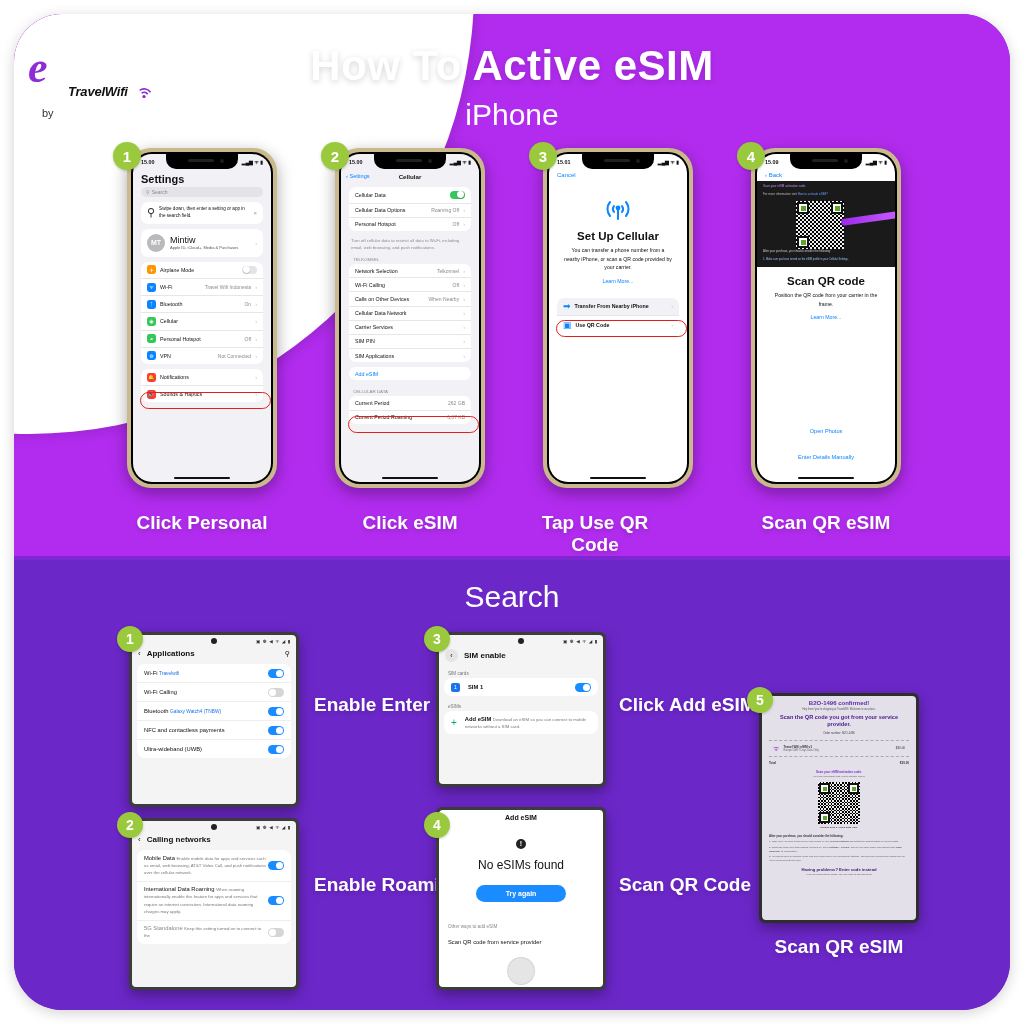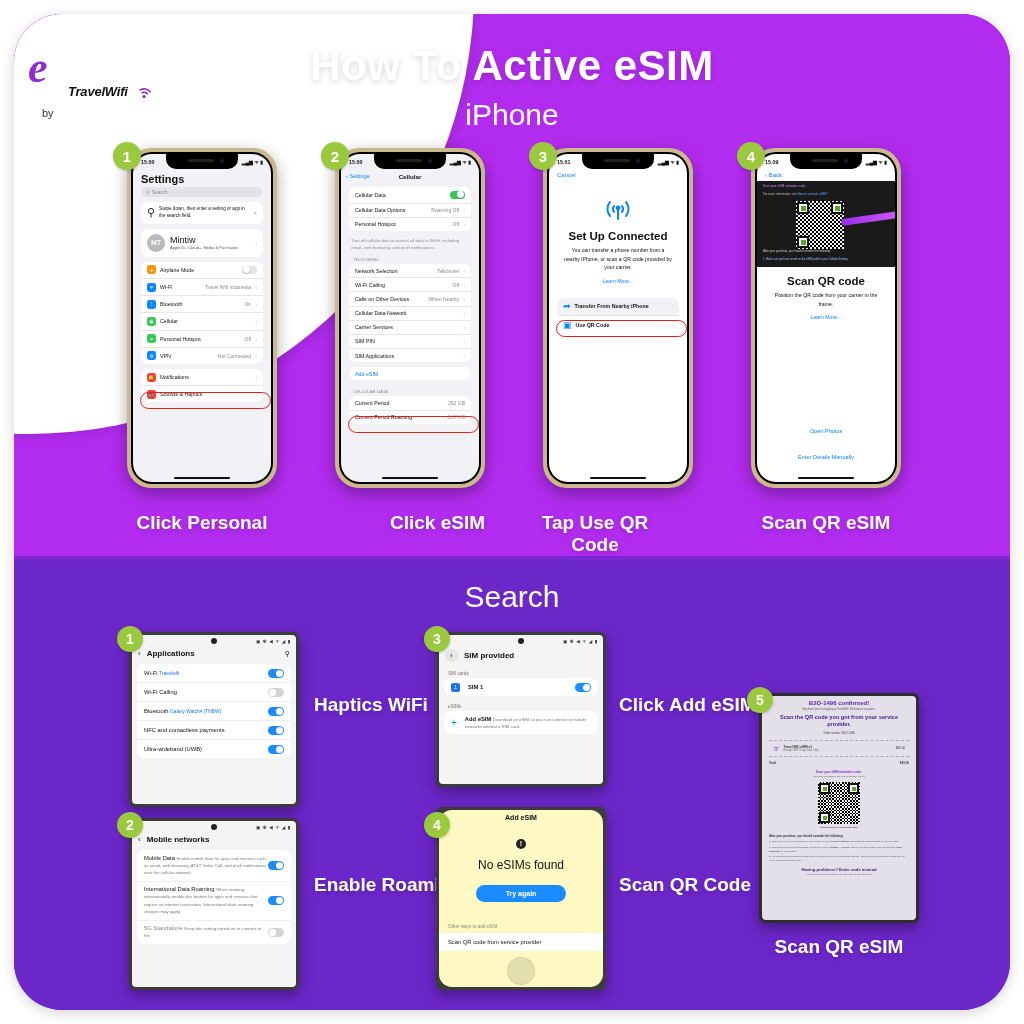--- a/index.html
+++ b/index.html
@@ -401,21 +401,21 @@
         <div class="ios-row">
           <span class="lbl">Current Period Roaming</span>
           <span class="val">6,37 KB</span>
         </div>
       </div>
       <div class="redring" style="left:7px; top:262px; width:131px; height:17px;"></div>
       <div class="homebar"></div>
     </div>
       </div>
   </div>
-  <div class="cap-iphone" style="left:321px; width:150px;text-align:right;">Click eSIM</div>
+  <div class="cap-iphone" style="left:321px; width:150px;">Click eSIM</div>
 
   <div class="badge" style="left:515px; top:128px;">3</div>
   <div class="iphone" style="left:529px; top:134px;">
     <div class="glass">
         <div class="scr" style="background:#fff;">
       <div class="notch">
             <span class="spk"></span>
             <span class="cam"></span>
           </div>
       <div class="statusbar">
@@ -430,21 +430,21 @@
           <g fill="none" stroke="#0A84FF" stroke-width="2" stroke-linecap="round">
             <path d="M9 5a11 11 0 0 0 0 14"></path>
                 <path d="M25 5a11 11 0 0 1 0 14"></path>
             <path d="M13 9a5 5 0 0 0 0 6"></path>
                 <path d="M21 9a5 5 0 0 1 0 6"></path>
           </g>
           <circle cx="17" cy="11" r="2.4" fill="#0A84FF"></circle>
           <path d="M17 13 L17 22" stroke="#0A84FF" stroke-width="2" stroke-linecap="round"></path>
         </svg>
       </div>
-      <div class="bigtitle">Set Up Connected</div>
+      <div class="bigtitle">Set Up Cellular</div>
       <div class="centertext">You can transfer a phone number from a nearby iPhone, or scan a QR code provided by your carrier.</div>
       <div class="linkc">Learn More...</div>
       <div class="ios-card" style="margin-top:14px; background:#F2F2F6;">
         <div class="ios-row">
           <span style="color:#0A84FF; font-size:9px;">➡</span>
           <span class="lbl" style="font-weight:700;">Transfer From Nearby iPhone</span>
           <span class="chev">›</span>
         </div>
         <div class="ios-row" style="background:#fff;">
           <span style="color:#0A84FF; font-size:9px;">▣</span>
@@ -556,32 +556,32 @@
           </div>
           <div class="a-row">
             <span class="atxt"><span class="t">Ultra-wideband (UWB)</span></span>
             <span class="a-tgl on">
                 <i></i>
               </span>
           </div>
         </div>
       </div>
     </div>
-    <div class="cap-android" style="left:300px; top:133px; width:150px;">Haptics WiFi</div>
+    <div class="cap-android" style="left:300px; top:133px; width:150px;">Enable Enter</div>
 
     <div class="badge sm" style="left:103px; top:252px;">2</div>
     <div class="android" style="left:115px; top:258px; width:170px; height:172px;">
       <div class="ascr">
         <div class="a-status">
           <span class="punch"></span>
           <span class="aicons">▣ ✽ ◀ ᯤ ◢ ▮</span>
         </div>
         <div class="a-bar">
           <span class="aback">‹</span>
-          <span class="atitle">Mobile networks</span>
+          <span class="atitle">Calling networks</span>
         </div>
         <div class="a-card">
           <div class="a-row">
             <span class="atxt">
               <span class="t">Mobile Data</span>
               <span class="d">Enable mobile data for apps and services such as email, web browsing, AT&amp;T Video Call, and push notifications over the cellular network.</span>
             </span>
             <span class="a-tgl on">
                 <i></i>
               </span>
@@ -611,21 +611,21 @@
 
     <div class="badge sm" style="left:410px; top:66px;">3</div>
     <div class="android" style="left:422px; top:72px; width:170px; height:155px;">
       <div class="ascr">
         <div class="a-status">
           <span class="punch"></span>
           <span class="aicons">▣ ✽ ◀ ᯤ ◢ ▮</span>
         </div>
         <div class="a-bar">
           <span class="aback" style="width:13px;height:13px;border-radius:50%;background:#E4E4E4;display:inline-flex;align-items:center;justify-content:center;font-size:7px;">‹</span>
-          <span class="atitle">SIM provided</span>
+          <span class="atitle">SIM enable</span>
         </div>
         <div class="a-sec">SIM cards</div>
         <div class="a-card">
           <div class="a-row">
             <span style="width:9px;height:9px;border-radius:2px;background:#1A73E8;color:#fff;font-size:5px;display:flex;align-items:center;justify-content:center;margin-right:8px;">1</span>
             <span class="atxt"><span class="t" style="font-weight:700;">SIM 1</span></span>
             <span class="a-tgl on">
                 <i></i>
               </span>
           </div>
@@ -639,21 +639,21 @@
               <span class="d">Download an eSIM so you can connect to mobile networks without a SIM card.</span>
             </span>
           </div>
         </div>
       </div>
     </div>
     <div class="cap-android" style="left:605px; top:133px; width:160px;">Click Add eSIM</div>
 
     <div class="badge sm" style="left:410px; top:252px;">4</div>
     <div class="android" style="left:422px; top:247px; width:170px; height:183px;">
-      <div class="ascr" style="background:#fef9c3;border-radius:13px;">
+      <div class="ascr" style="background:#ffffff;">
         <div style="text-align:center; font-size:7px; font-weight:700; padding:4px 0 2px;">Add eSIM</div>
         <div style="text-align:center; margin-top:16px;">
           <span style="display:inline-block;width:10px;height:10px;border-radius:50%;background:#222;color:#fff;font-size:7px;line-height:10px;font-weight:700;">!</span>
         </div>
         <div style="text-align:center; font-size:12px; margin-top:9px;">No eSIMs found</div>
         <div style="text-align:center; margin-top:13px;">
           <span style="display:inline-block;background:#1A8CFF;color:#fff;border-radius:20px;padding:5px 30px;font-size:7px;font-weight:700;">Try again</span>
         </div>
         <div style="position:absolute; left:0; bottom:36px; width:100%;">
           <div style="font-size:4.6px; color:#888; padding:0 9px 4px;">Other ways to add eSIM</div>

